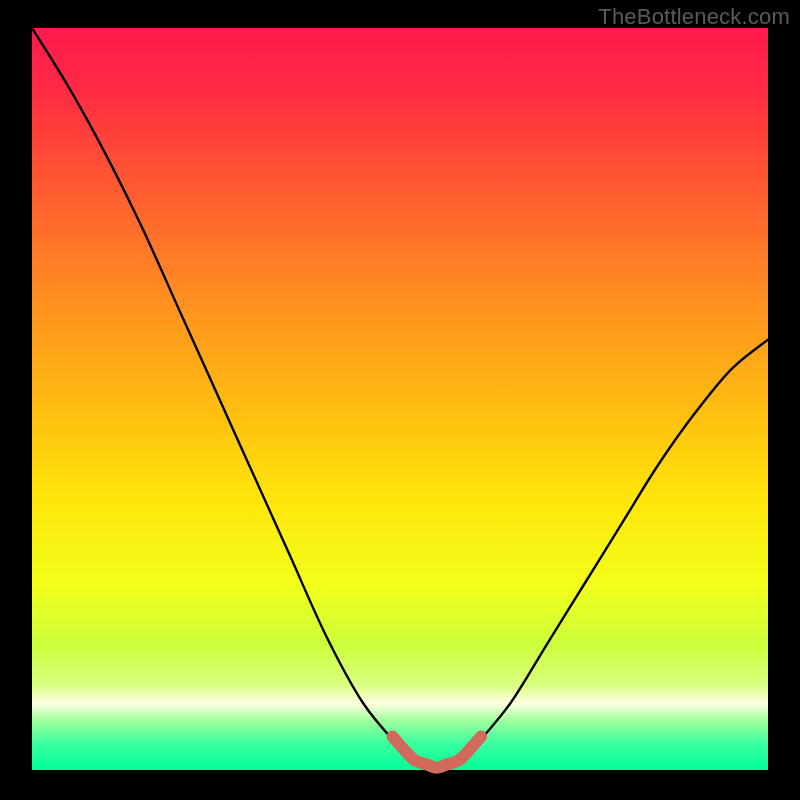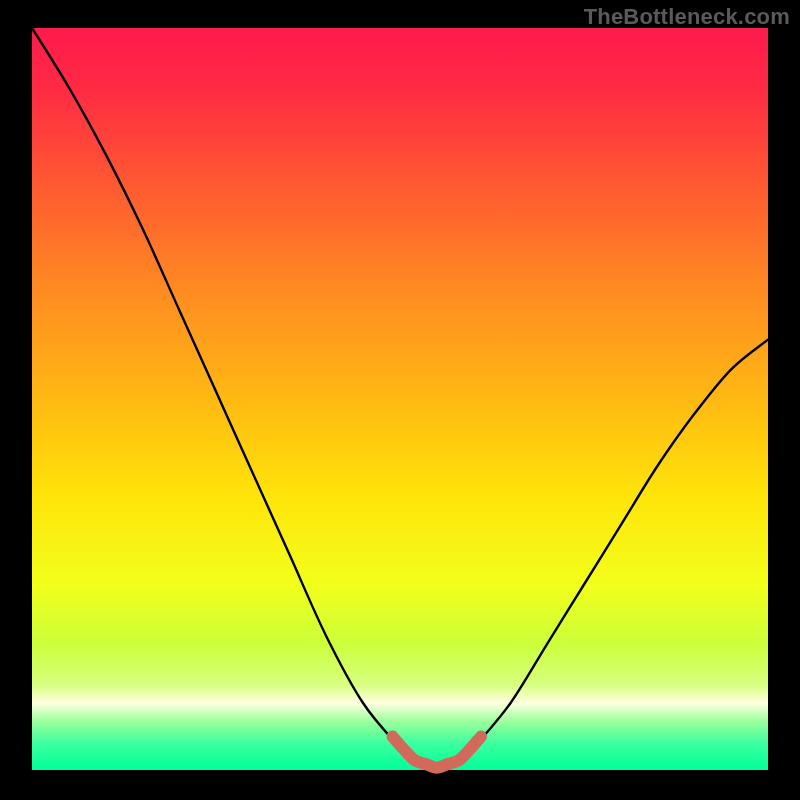--- a/index.html
+++ b/index.html
@@ -15,21 +15,21 @@
     width: 800px;
     height: 800px;
     background: #000000;
   }
   .watermark {
     position: absolute;
     top: 4px;
     right: 10px;
     font-family: Arial, Helvetica, sans-serif;
     font-size: 22px;
-    font-weight: 700;
+    font-weight: 400;
     color: #5a5a5a;
     letter-spacing: 0.2px;
     user-select: none;
   }
   svg {
     display: block;
   }
 </style>
 </head>
 <body>

